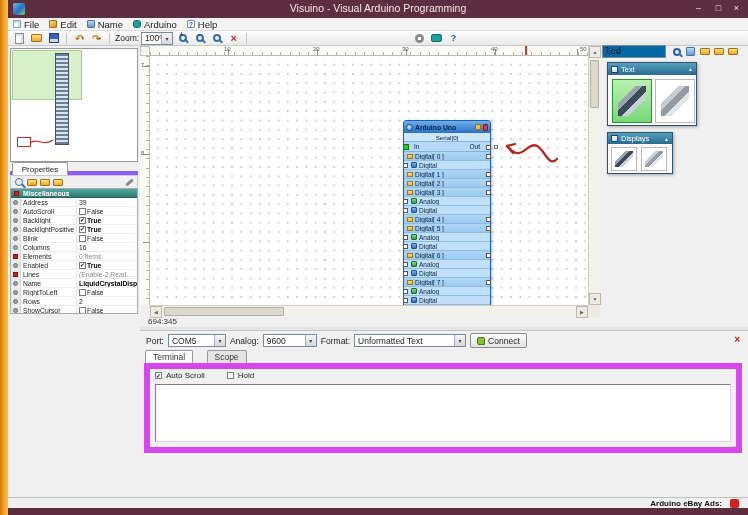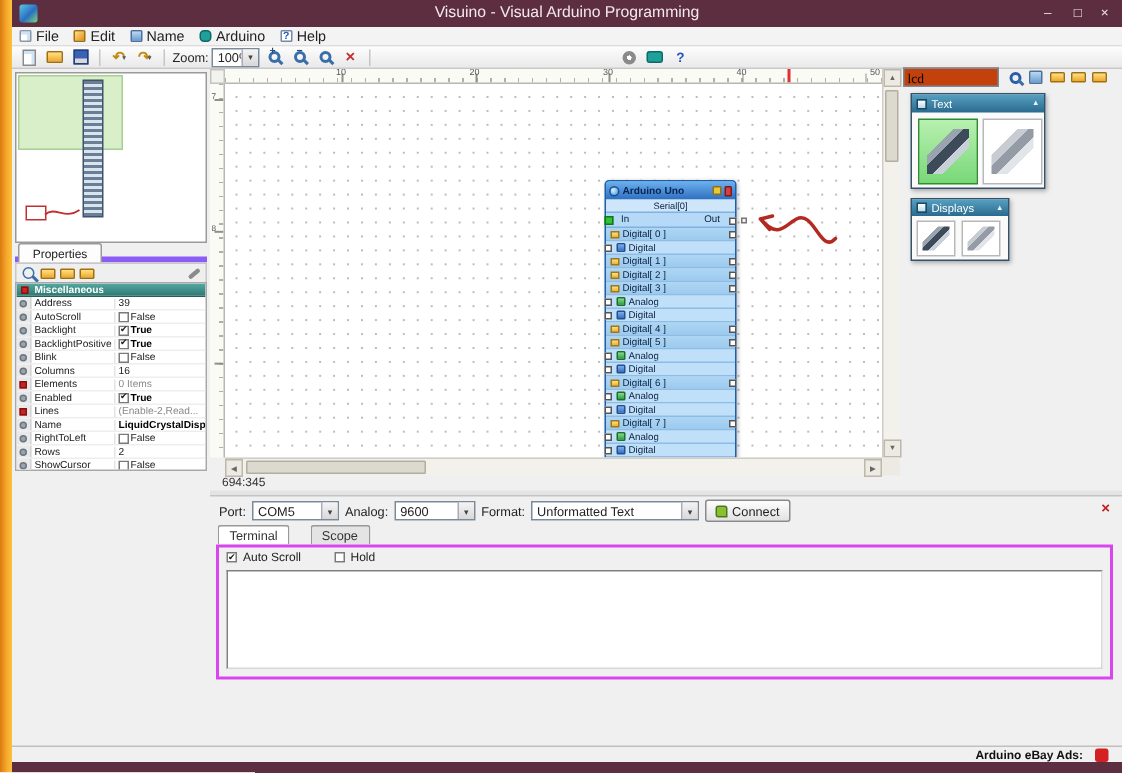--- a/index.html
+++ b/index.html
@@ -122,21 +122,21 @@
   .fol{width:6px;height:5px;background:linear-gradient(#ffe080,#f0b030);border:1px solid #a07818;margin-right:2px;flex:none}
   .pic2{width:6px;height:6px;border-radius:1px;margin-right:2px;flex:none}
   .pic2.di{background:linear-gradient(#7ab0f0,#3a6ec0);border:1px solid #24508f}
   .pic2.an{background:linear-gradient(#88d890,#30a040);border:1px solid #1a7028}
   .rconn{position:absolute;right:-1px;top:2px;width:5px;height:5px;background:#fff;border:1px solid #555}
   .lconn{position:absolute;left:-1px;top:2px;width:5px;height:5px;background:#fff;border:1px solid #555}
   .albl{white-space:nowrap;overflow:hidden}
 
   
   .search-inp{left:602px;top:45px;width:64px;height:13px;border:1px solid #7a8a99;font-size:9px;padding:0 2px;
-              font-family:Liberation Serif, serif;background:#c2410c}
+              font-family:Liberation Mono, monospace;background:#0369a1}
   .rp-btn{position:absolute;top:45px;width:13px;height:13px;display:flex;align-items:center;justify-content:center}
   .ic-folder2{width:10px;height:7px;background:linear-gradient(#ffe084,#f0a828);border:1px solid #a07010;border-radius:1px}
   .catbox{position:absolute;background:#fafafa;border:1px solid #33526a;box-shadow:1px 1px 3px rgba(0,0,0,.3)}
   .cathead{height:12px;background:linear-gradient(#56a0c0,#2a6a8e);color:#fff;font-size:7.5px;display:flex;align-items:center;padding:0 3px;gap:3px}
   .cathead .chx{margin-left:auto;font-size:5px;color:#e8f4fa}
   .cat-ic{width:7px;height:7px;background:linear-gradient(#fff,#bcd8e8);border:1px solid #184a66;flex:none}
   .citem{position:absolute;border:1px solid #b8b8b8;background:#fff;display:flex;align-items:center;justify-content:center}
   .citem.sel{background:linear-gradient(#b8f0b0,#78d878);border:1px solid #2e8e2e}
   .diag{width:72%;height:72%;background:linear-gradient(135deg,transparent 30%,#9aa4ae 30% 42%,#3d4a5a 42% 58%,#c8d0d8 58% 70%,transparent 70%)}
 
@@ -144,21 +144,21 @@
   .splitter{left:140px;top:327px;width:608px;height:3px;background:#e4e4e4}
   .comm{left:140px;top:330px;width:608px;height:167px;background:#f0f0f0;border-top:1px solid #c4c4c4;font-size:8.5px}
   .comm .row1{position:absolute;left:6px;top:2px;display:flex;align-items:center;gap:4px}
   .btn{display:inline-flex;align-items:center;justify-content:center;gap:3px;height:15px;padding:0 6px;
        background:linear-gradient(#fdfdfd,#e2e2e2);border:1px solid #8a8a8a;border-radius:2px;font-size:8.5px}
   .plug-ic{width:8px;height:8px;background:#8ac030;border:1px solid #4a7a20;border-radius:2px 2px 0 2px}
   .tab{height:13px;padding:0 7px;font-size:8.5px;display:inline-flex;align-items:center;border:1px solid #999;
        border-bottom:none;background:#e4e4e4;border-radius:2px 2px 0 0;color:#333;margin-right:11px}
   .tab.active{background:#fff}
   .tabrow{position:absolute;left:5px;top:19px}
-  .tcontent{position:absolute;left:4px;top:32px;right:6px;height:90px;border:2px solid #d946ef;background:#f0f0f0}
+  .tcontent{position:absolute;left:4px;top:32px;right:6px;height:90px;border:6px solid #d946ef;background:#f0f0f0}
   .checks{position:absolute;left:5px;top:2px;display:flex;align-items:center;gap:4px;font-size:8px}
   .checks .gap{width:14px}
   .terminal{position:absolute;left:5px;top:15px;right:5px;bottom:5px;background:#fff;
             border:1px solid;border-color:#808080 #d8d8d8 #d8d8d8 #808080}
   .sendrow{position:absolute;left:8px;top:153px;right:6px;display:flex;align-items:center;gap:6px}
   .send-inp{width:484px;height:13px;border:1px solid;border-color:#808080 #d8d8d8 #d8d8d8 #808080;background:#fff;
             font-size:8.5px;padding:0 2px;font-family:"Liberation Sans",sans-serif}
   .comm-x{position:absolute;right:8px;top:3px;font-size:10px;font-weight:bold;color:#c22222}
 
   

